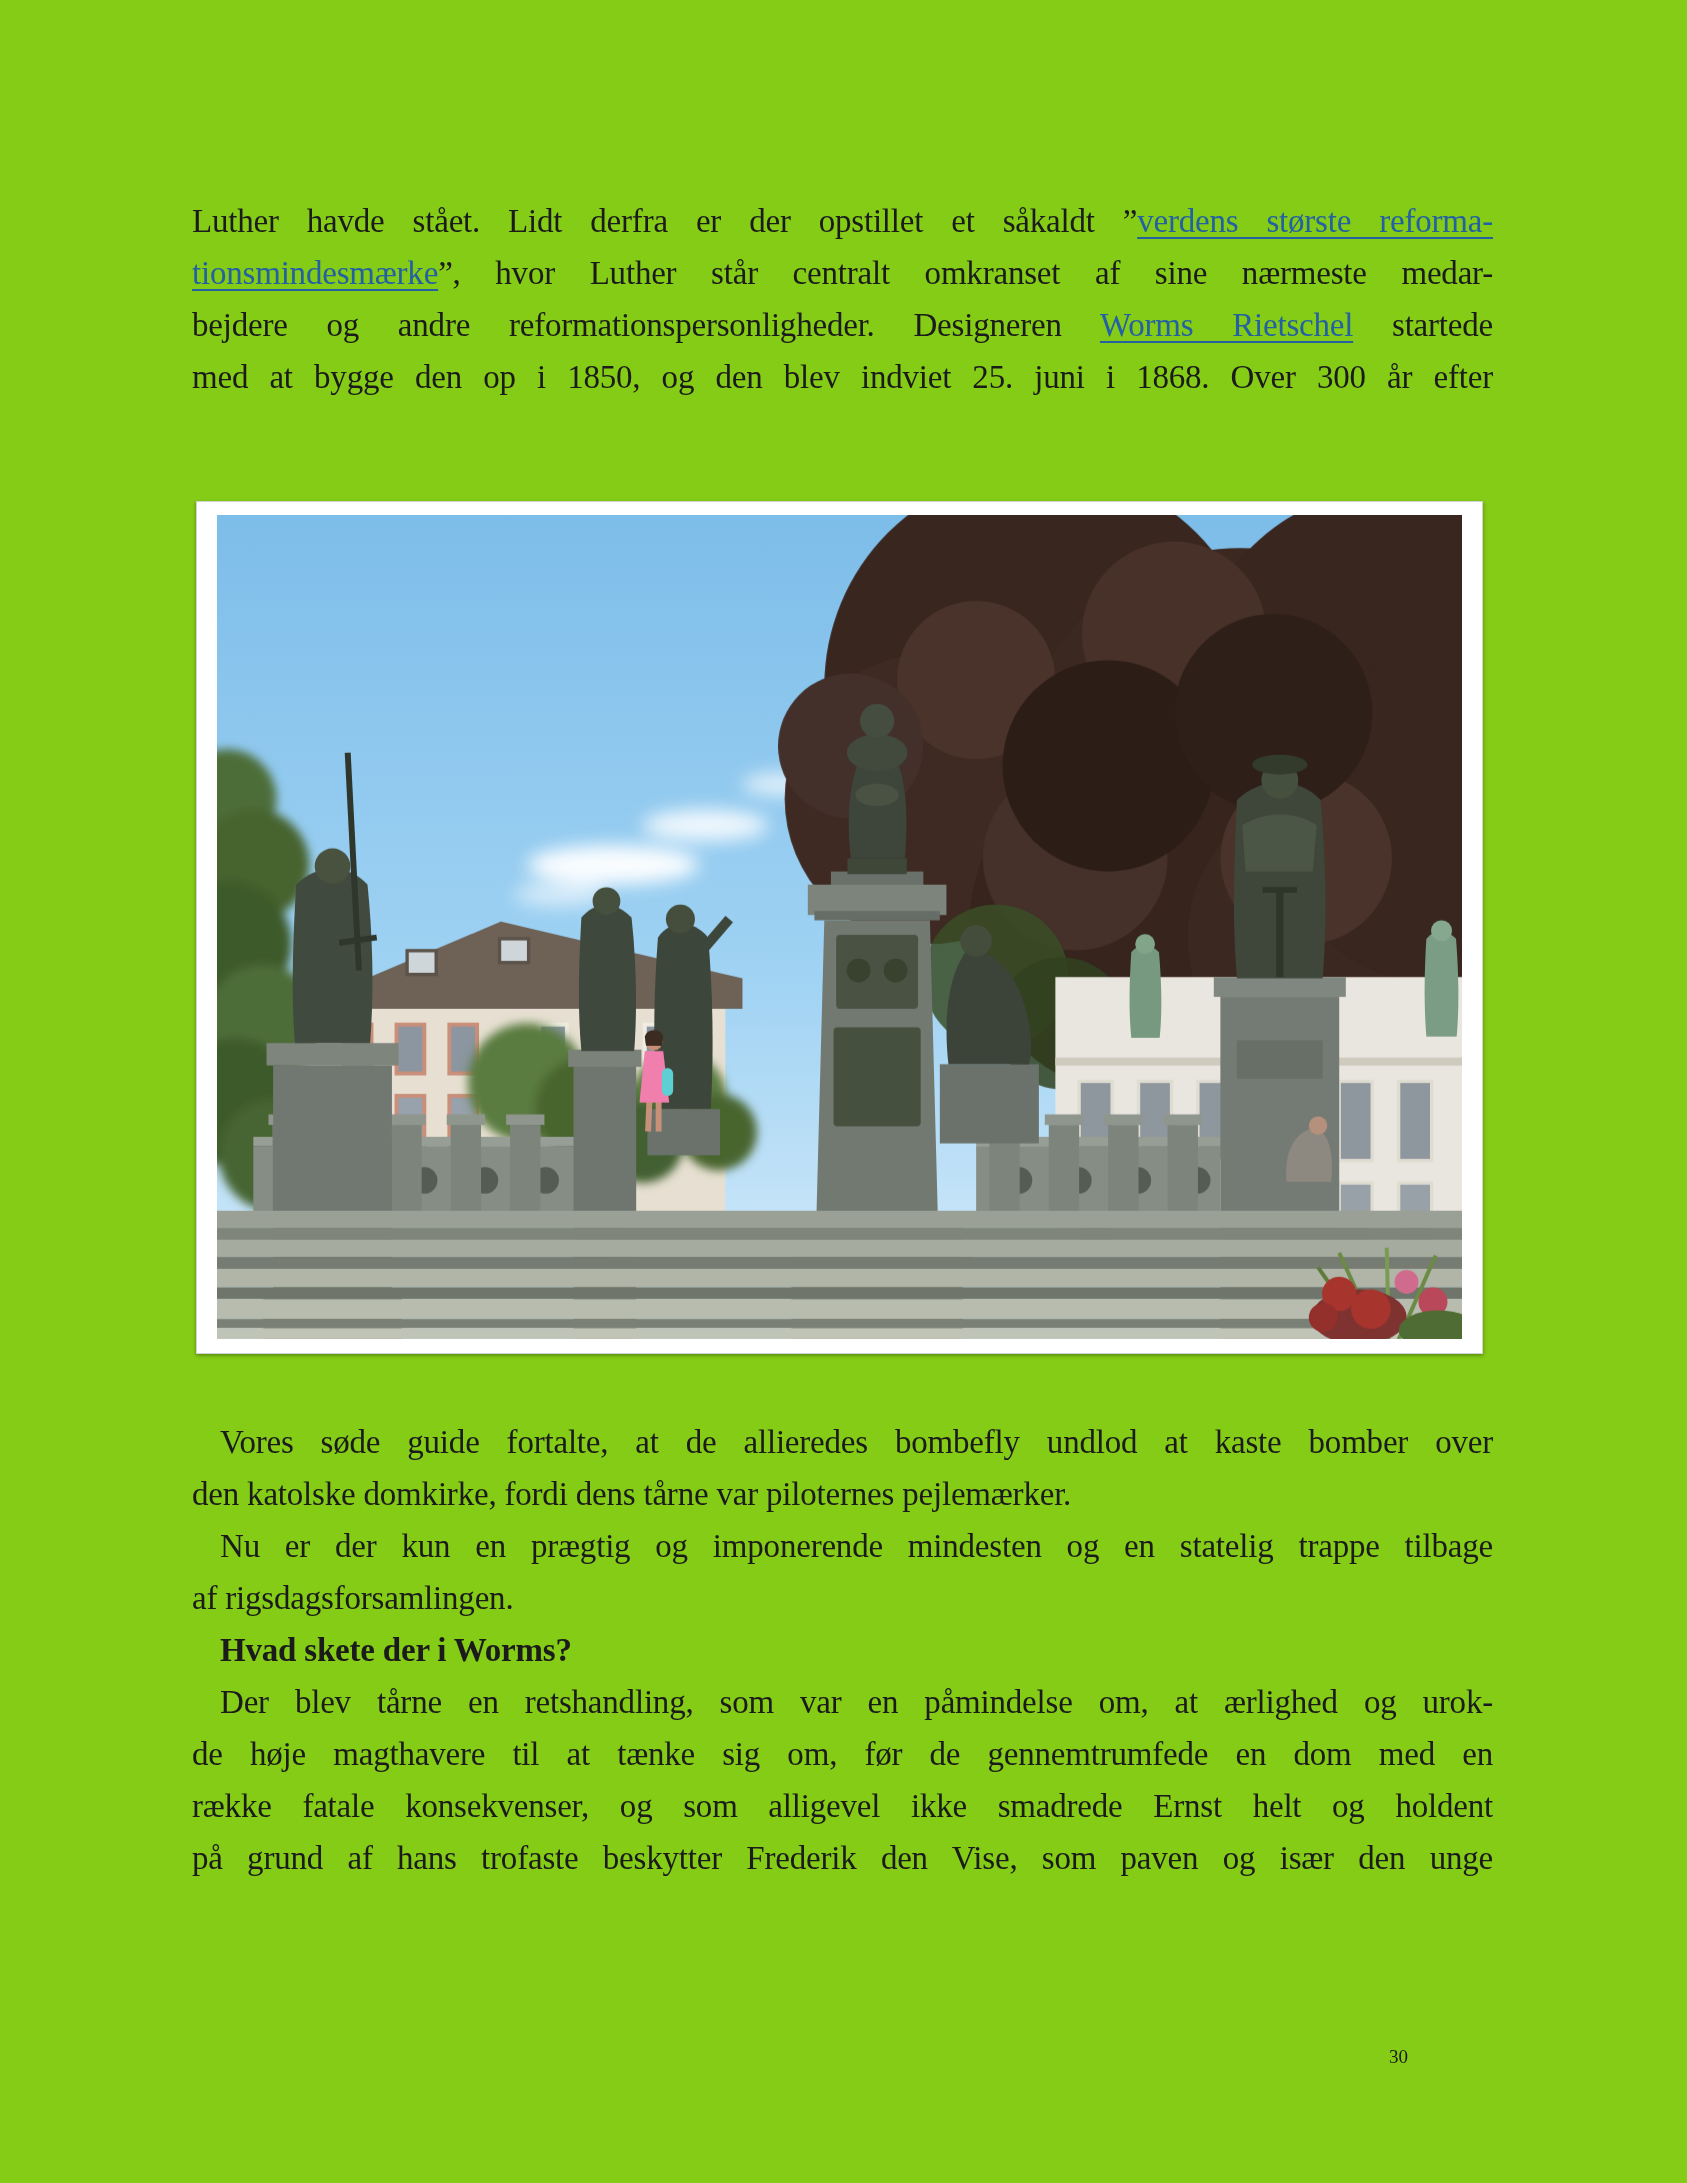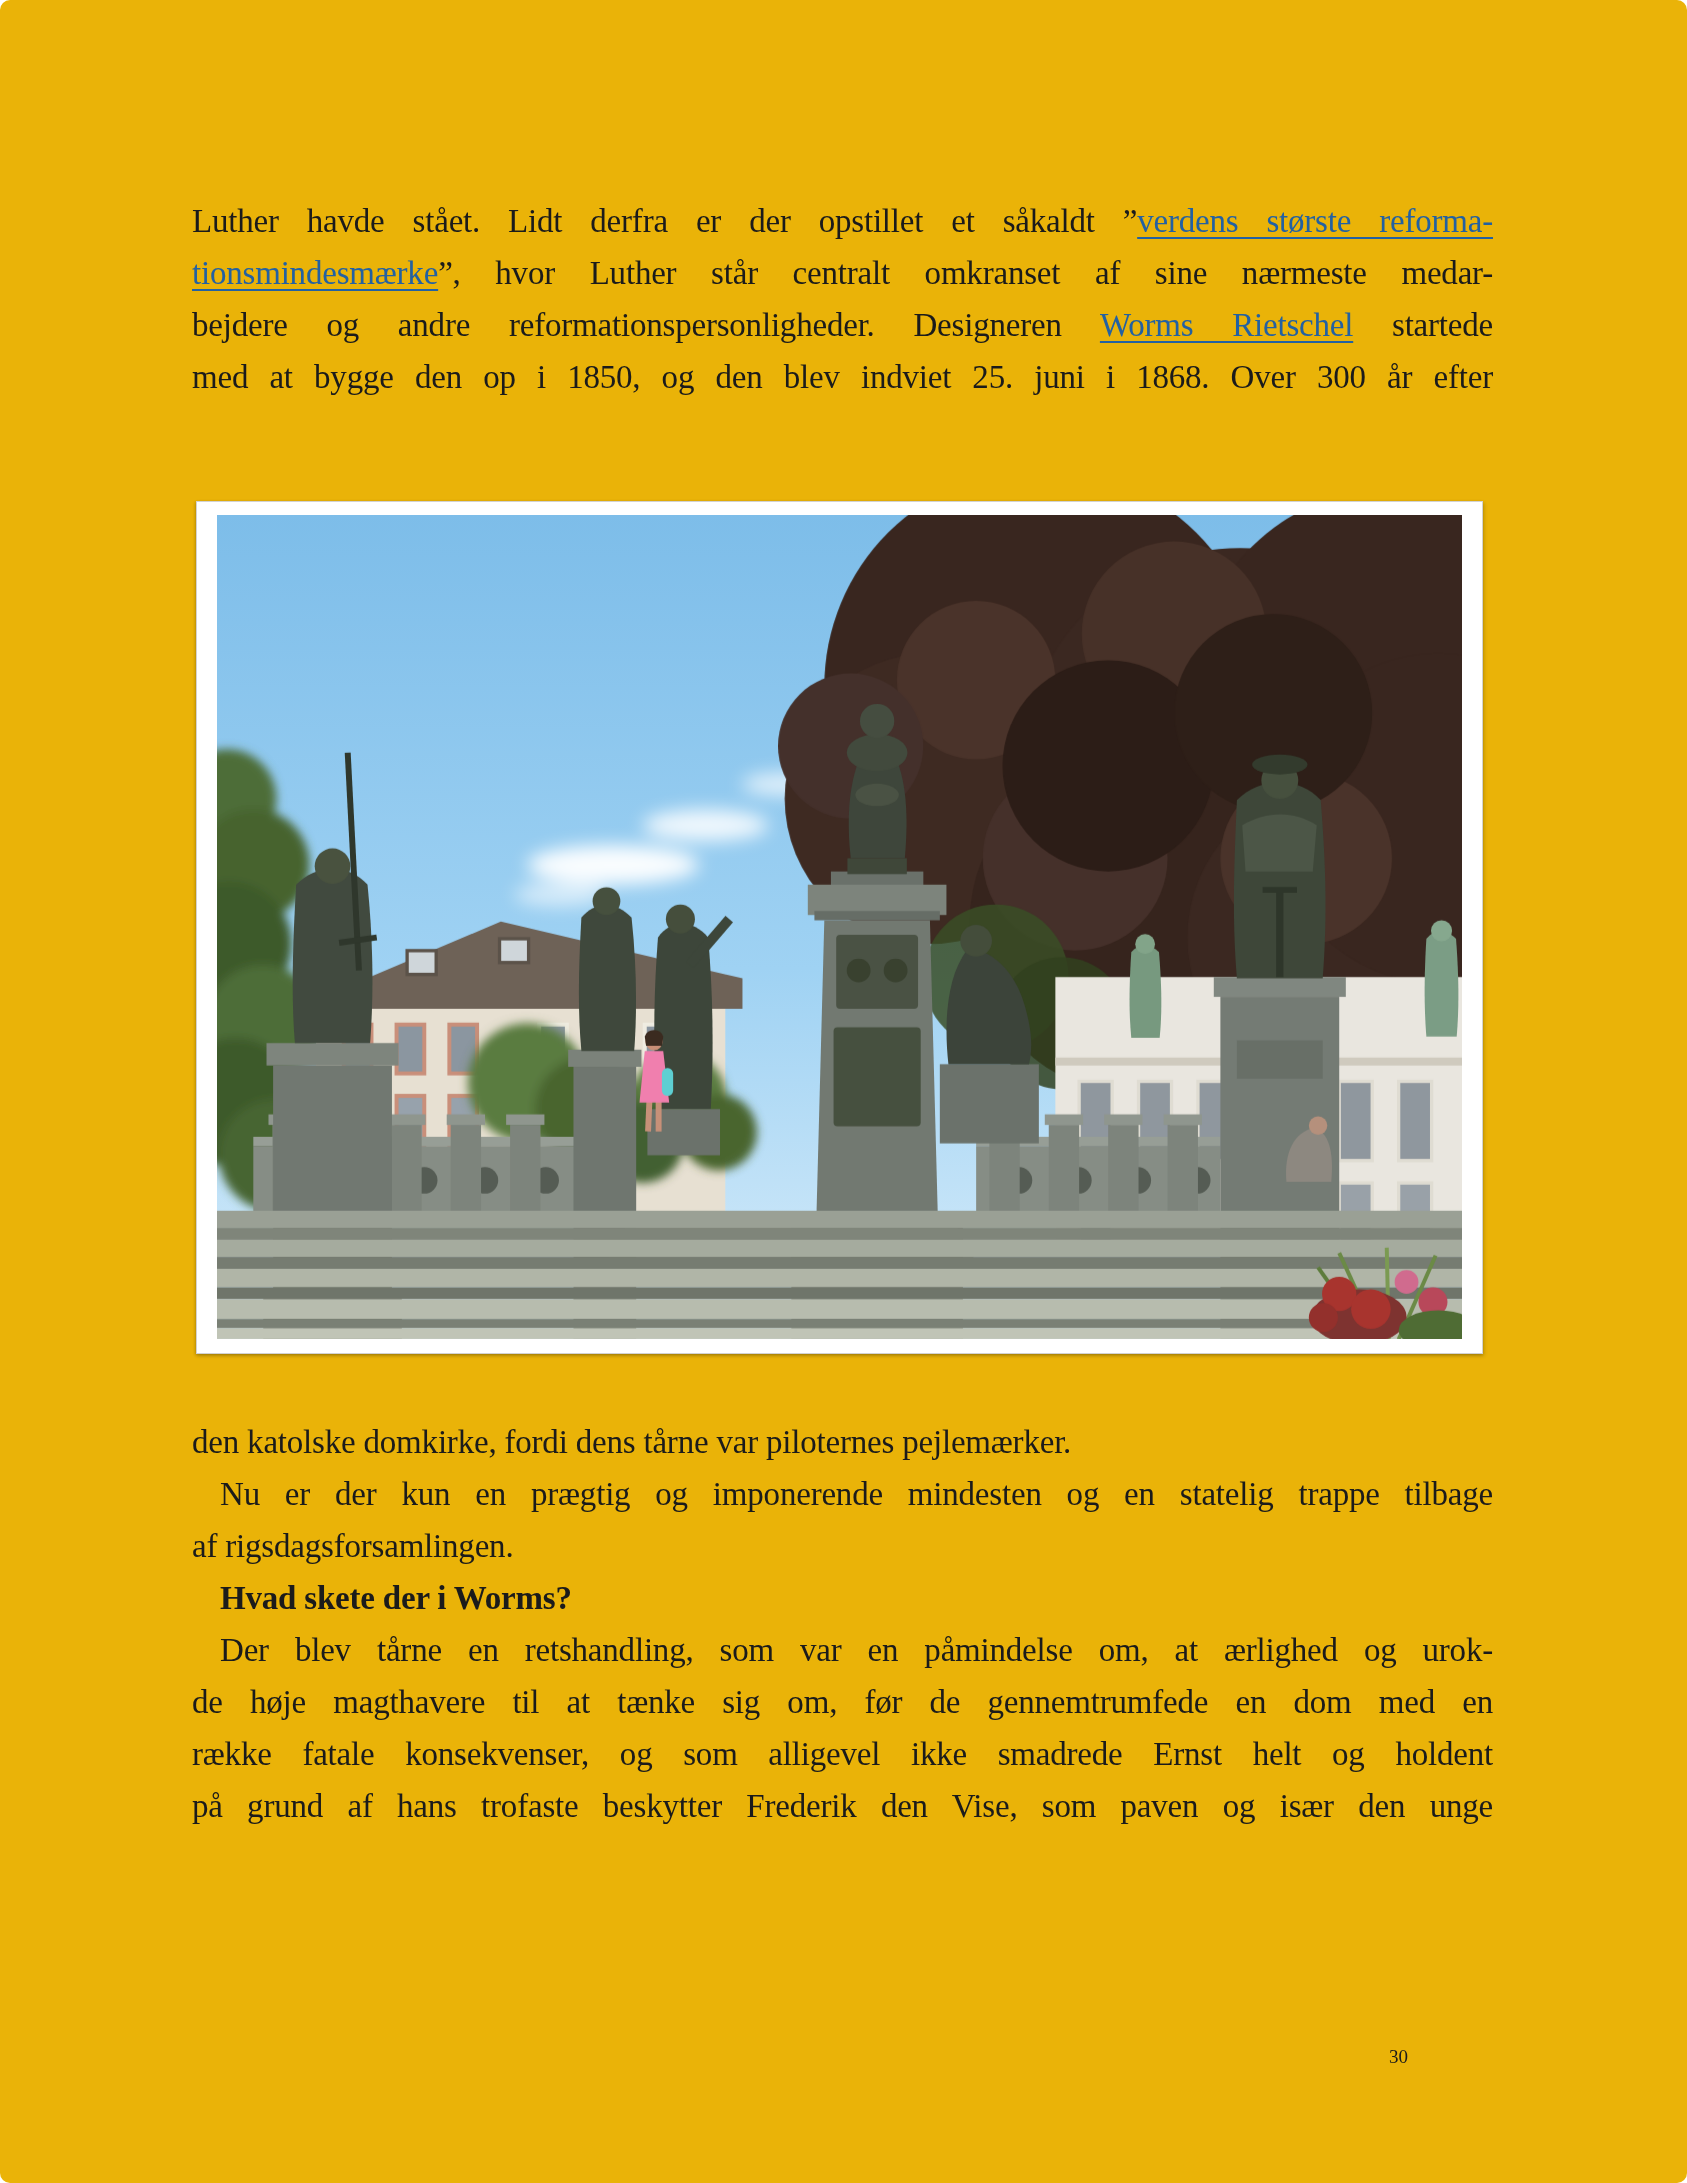--- a/index.html
+++ b/index.html
@@ -1,18 +1,18 @@
 <!DOCTYPE html>
 <html style="font-size:10.6px"><head>
 <meta charset="utf-8">
 <style>
   html,body{margin:0;padding:0;background:#ffffff;}
   .page{
-    position:relative;width:1687px;height:2183px;background:#eab308;overflow:hidden;
-    font-family:"Liberation Serif","DejaVu Serif",serif;color:#1b1b1b;border-radius:10px;
+    position:relative;width:1687px;height:2183px;background:#84cc16;overflow:hidden;
+    font-family:"Liberation Serif","DejaVu Serif",serif;color:#1b1b1b;
   }
   .text-block{
     position:absolute;left:192px;width:1301px;
     font-size:33px;line-height:52px;letter-spacing:-0.2px;
   }
   .line{text-align:justify;}
   .line.j{text-align-last:justify;}
   .line.indent{text-indent:28px;}
   .line.bold{font-weight:bold;}
   a.link{color:#2361a2;text-decoration:underline;text-decoration-thickness:2.3px;text-underline-offset:5.3px;cursor:pointer;}
@@ -284,20 +284,21 @@
         <circle cx="1748" cy="1203" r="30" fill="#a8342e"></circle>
         <circle cx="1676" cy="1216" r="22" fill="#93302c"></circle>
         <circle cx="1802" cy="1162" r="18" fill="#d06b8e"></circle>
         <circle cx="1842" cy="1192" r="22" fill="#b8485a"></circle>
         <ellipse cx="1850" cy="1235" rx="60" ry="30" fill="#4f6c34"></ellipse>
       </g>
     </svg>
   </figure>
 
   <div id="bottom-block" class="text-block" style="top:1416px">
+      <div class="line j indent"><span>Vores søde guide fortalte, at de allieredes bombefly undlod at kaste bomber over</span></div>
       <div class="line"><span>den katolske domkirke, fordi dens tårne var piloternes pejlemærker.</span></div>
       <div class="line j indent"><span>Nu er der kun en prægtig og imponerende mindesten og en statelig trappe tilbage</span></div>
       <div class="line"><span>af  rigsdagsforsamlingen.</span></div>
       <div class="line indent bold"><span>Hvad skete der i Worms?</span></div>
       <div class="line j indent"><span>Der blev tårne en retshandling, som var en påmindelse om, at ærlighed og urok-</span></div>
       <div class="line j"><span>de høje magthavere til at tænke sig om, før de gennemtrumfede en dom med en</span></div>
       <div class="line j"><span>række fatale konsekvenser, og som alligevel ikke smadrede Ernst helt og holdent</span></div>
       <div class="line j"><span>på grund af hans trofaste beskytter Frederik den Vise, som paven og især den unge</span></div>
     </div>
 

